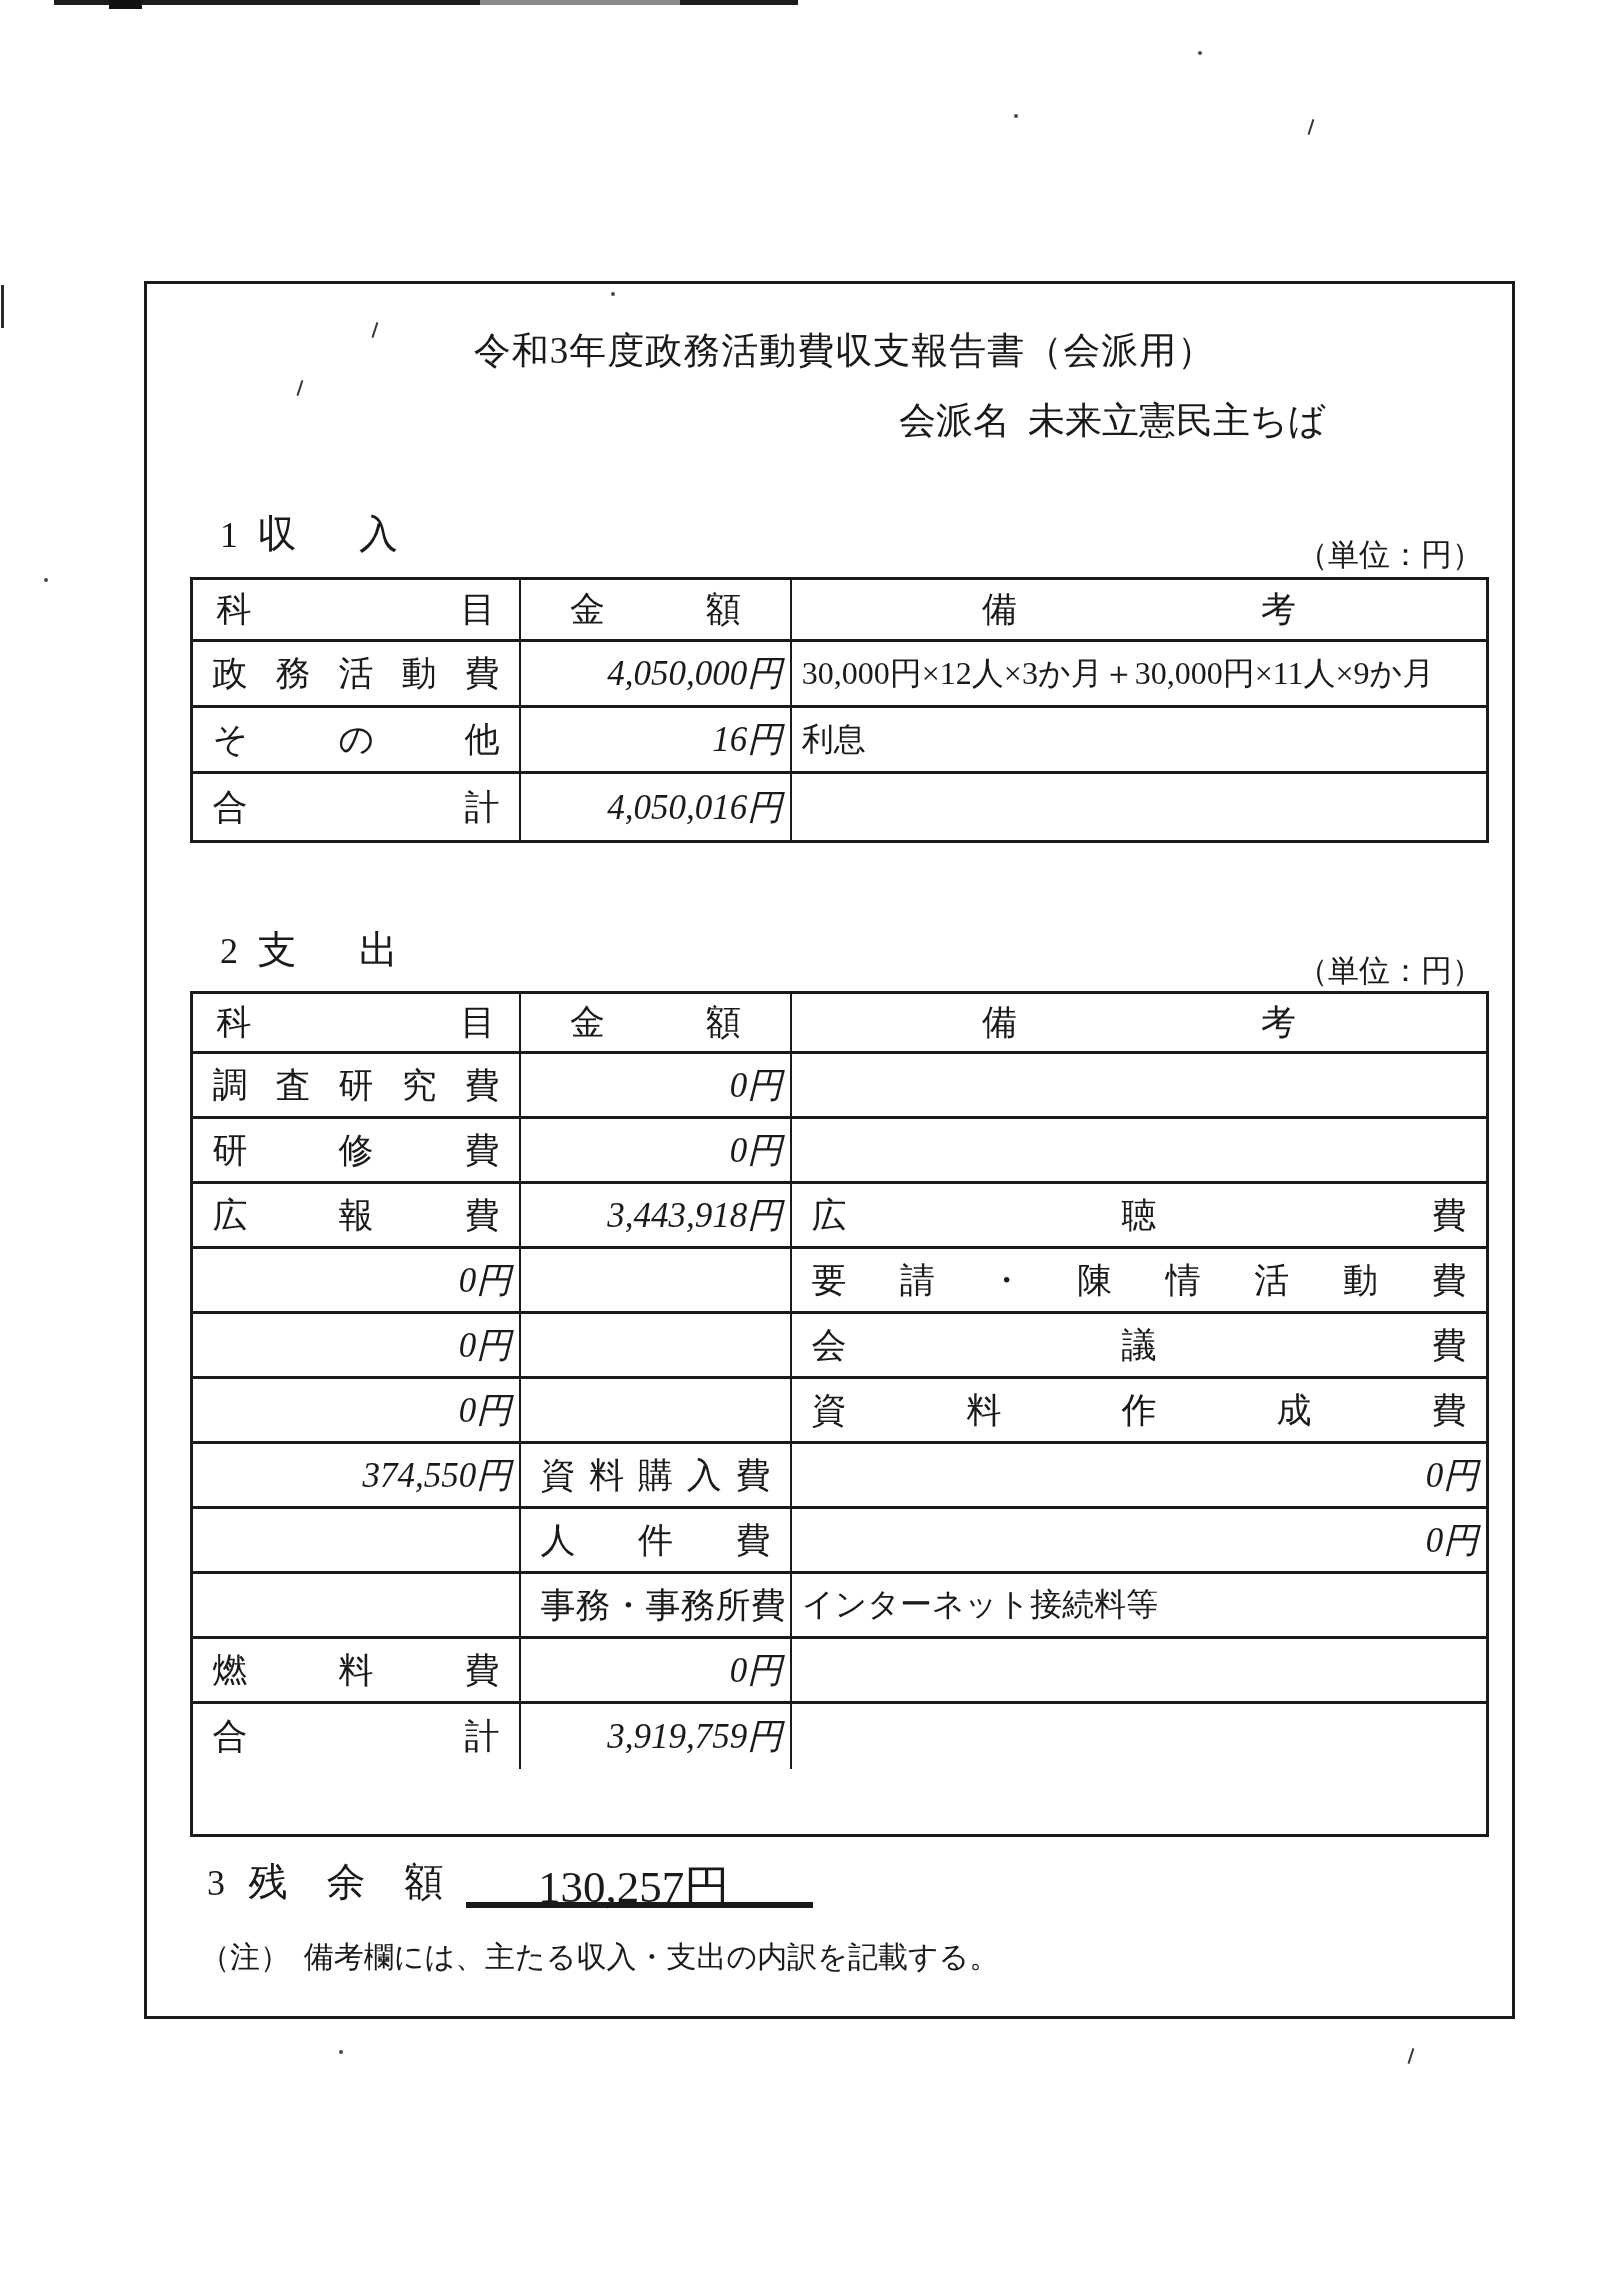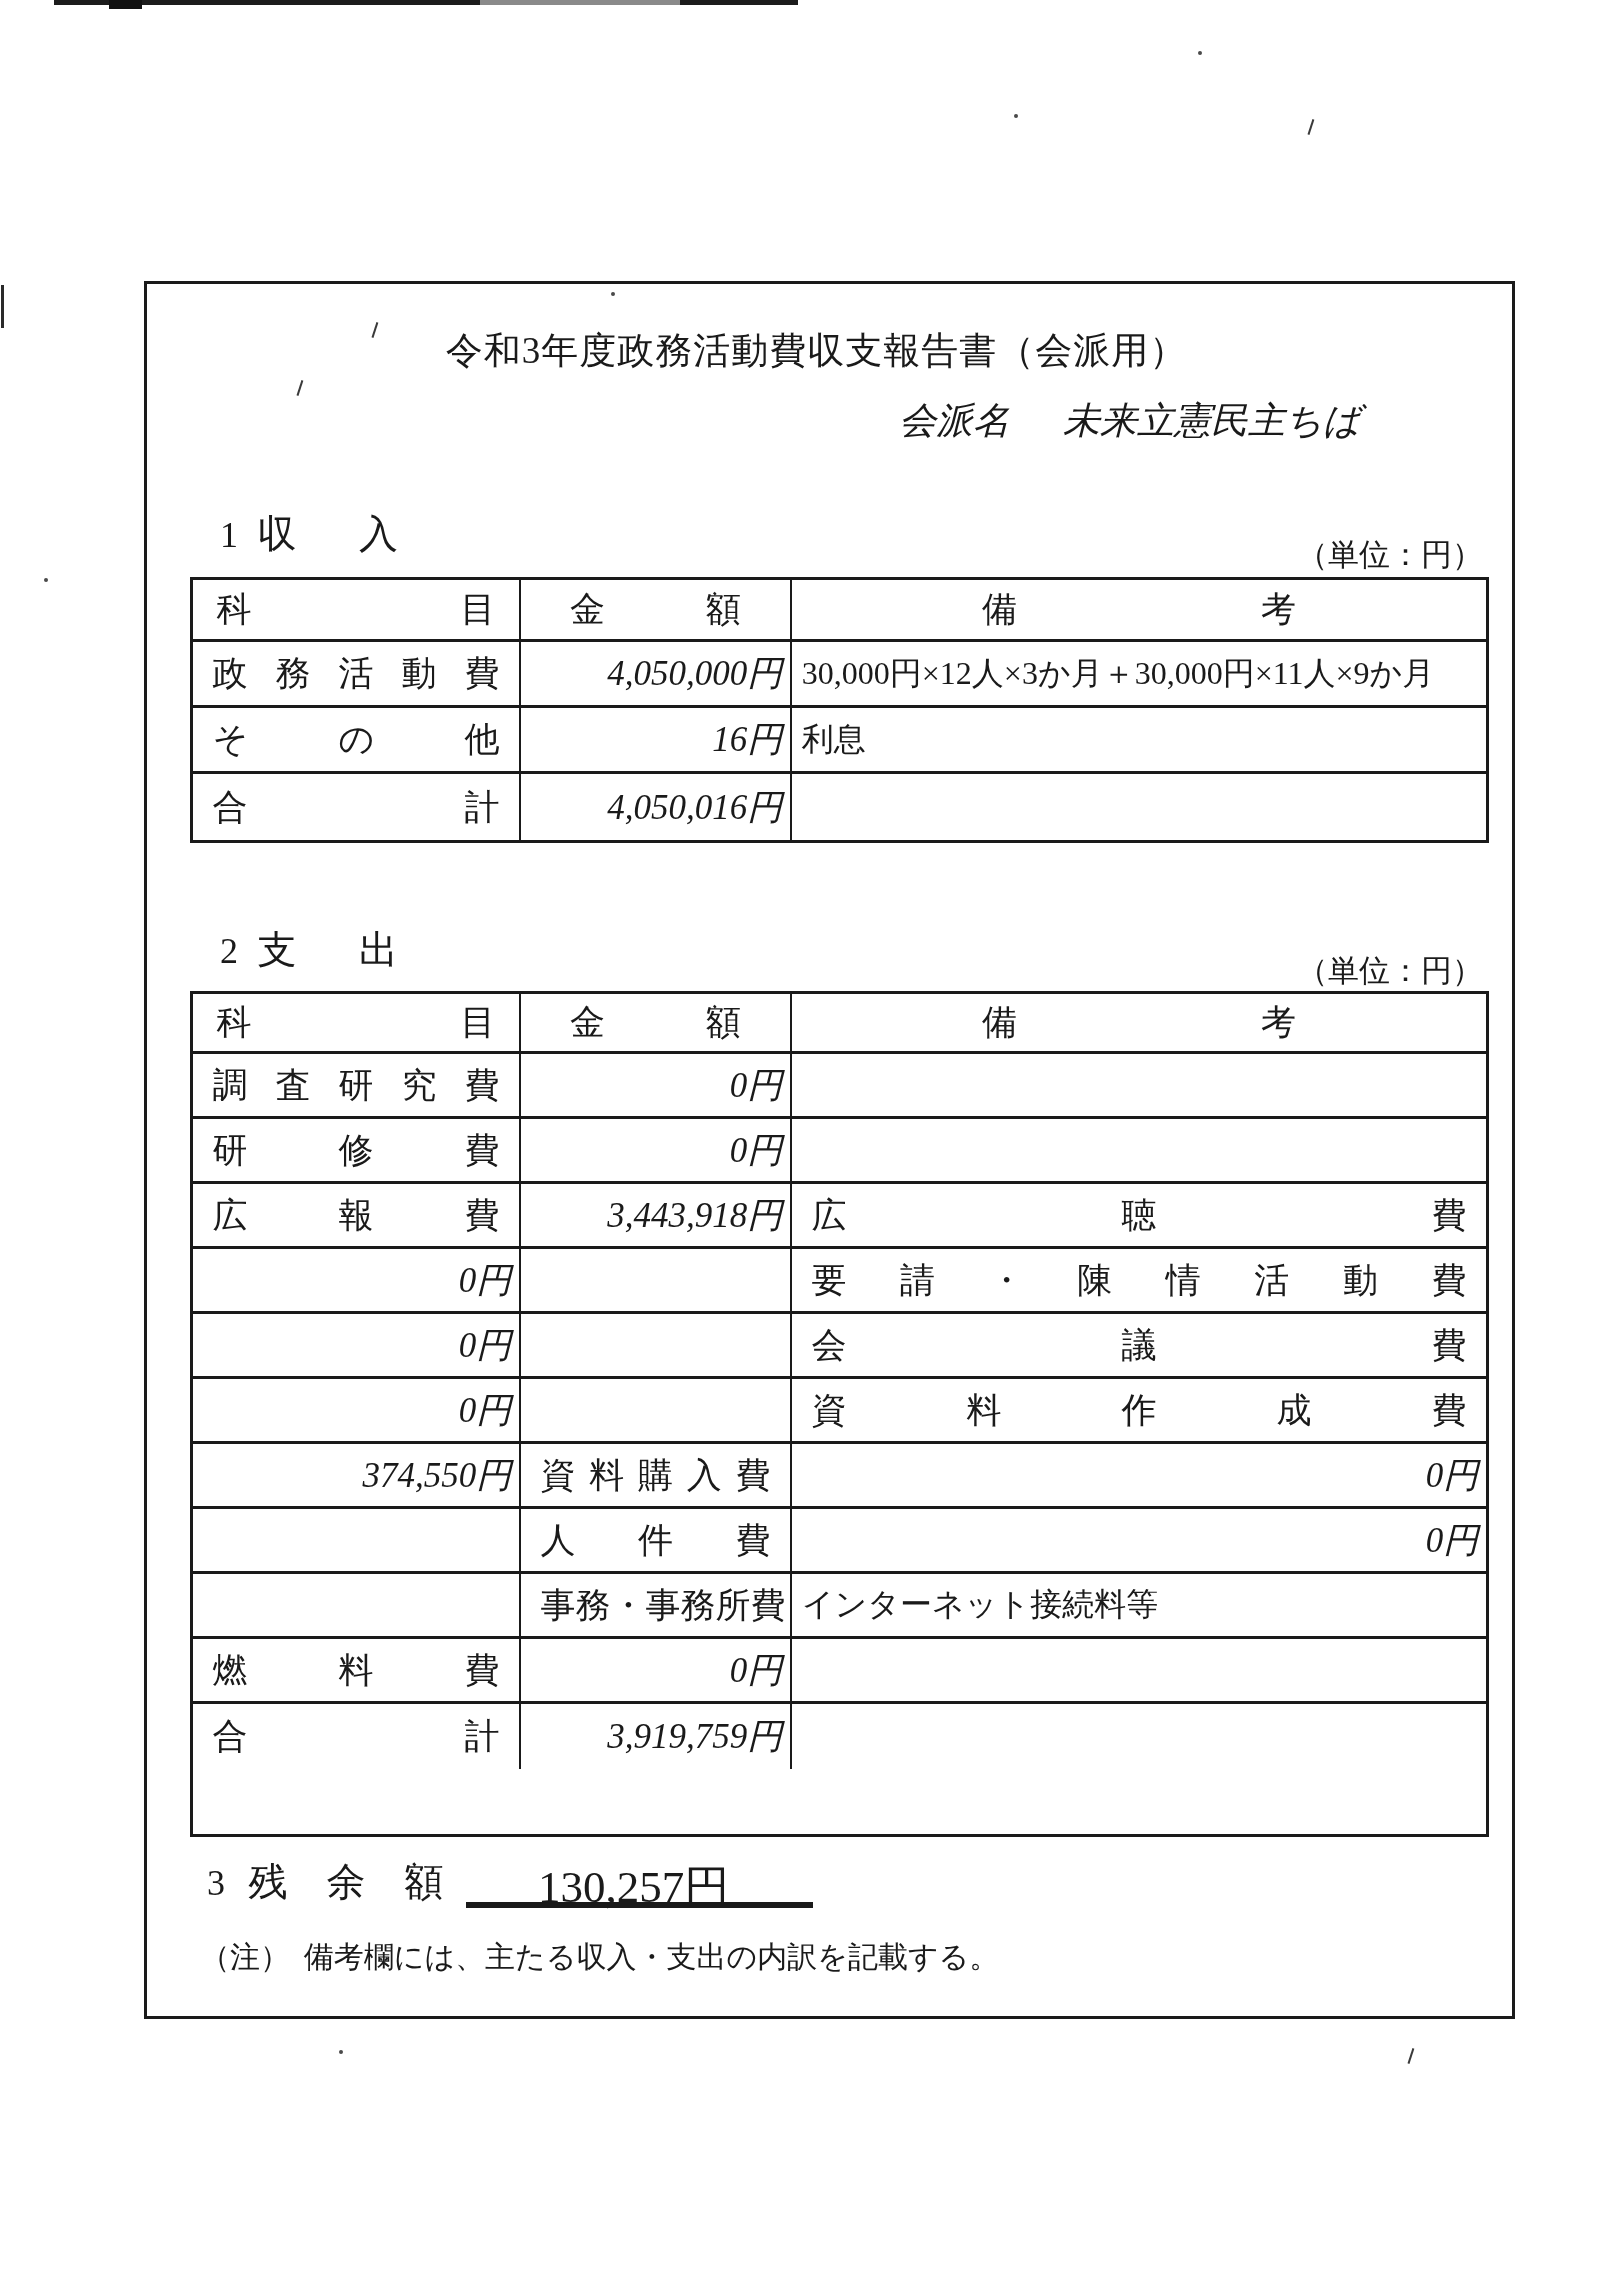--- a/index.html
+++ b/index.html
@@ -15,22 +15,22 @@
   .scan-strip-light{left:480px;top:0;width:200px;height:4.9px;background:#8a8a8a;}
   .scan-chunk{left:109px;top:0;width:33px;height:8.8px;background:#111;}
   .speck{width:3.9px;height:3.9px;background:#4a4a4a;border-radius:50%;}
   .tickmark{width:2px;height:15.6px;background:#3a3a3a;transform:rotate(18deg);}
   .edge-tick{left:1px;top:285px;width:2.9px;height:43px;background:#2a2a2a;}
 
   
   .outer-box{left:144px;top:281px;width:1365px;height:1732px;border:3.9px solid #1a1a1a;}
 
   
-  .doc-title{left:132px;top:326px;width:1369px;text-align:center;font-size:37px;letter-spacing:1px;}
-  .faction{left:899px;top:396px;display:flex;gap:53px;font-size:37px;font-style:italic;}
+  .doc-title{left:160px;top:326px;width:1369px;text-align:center;font-size:37px;letter-spacing:1px;}
+  .faction{left:899px;top:396px;display:flex;gap:18px;font-size:37px;}
 
   
   .section-heading{display:flex;align-items:baseline;gap:19.5px;font-size:39px;}
   #income-heading{left:220px;top:507px;}
   #expense-heading{left:220px;top:923px;}
   #balance-heading{left:207px;top:1855px;display:flex;align-items:baseline;gap:23.4px;font-size:39px;}
   .spaced{letter-spacing:11.7px;}
   .section-number{font-size:36px;}
 
   

